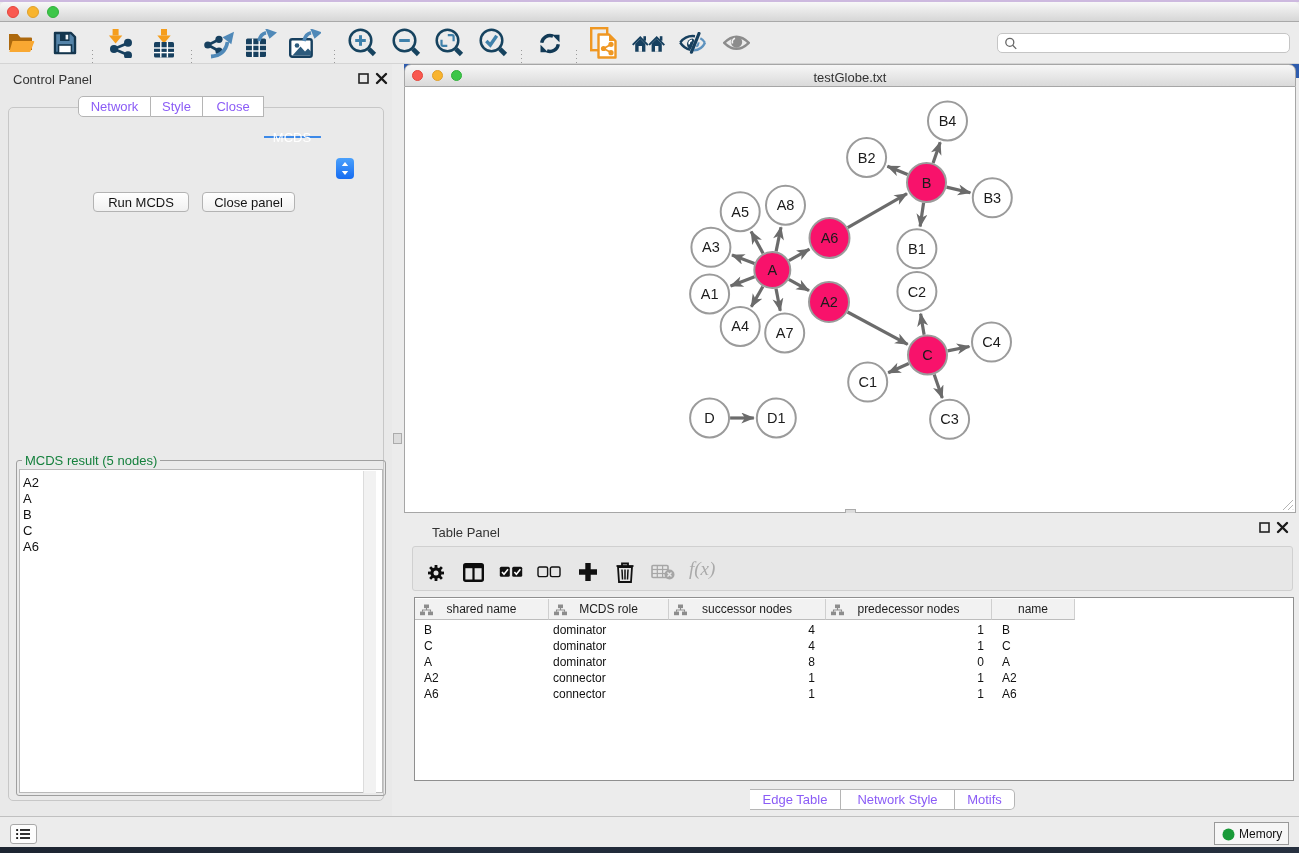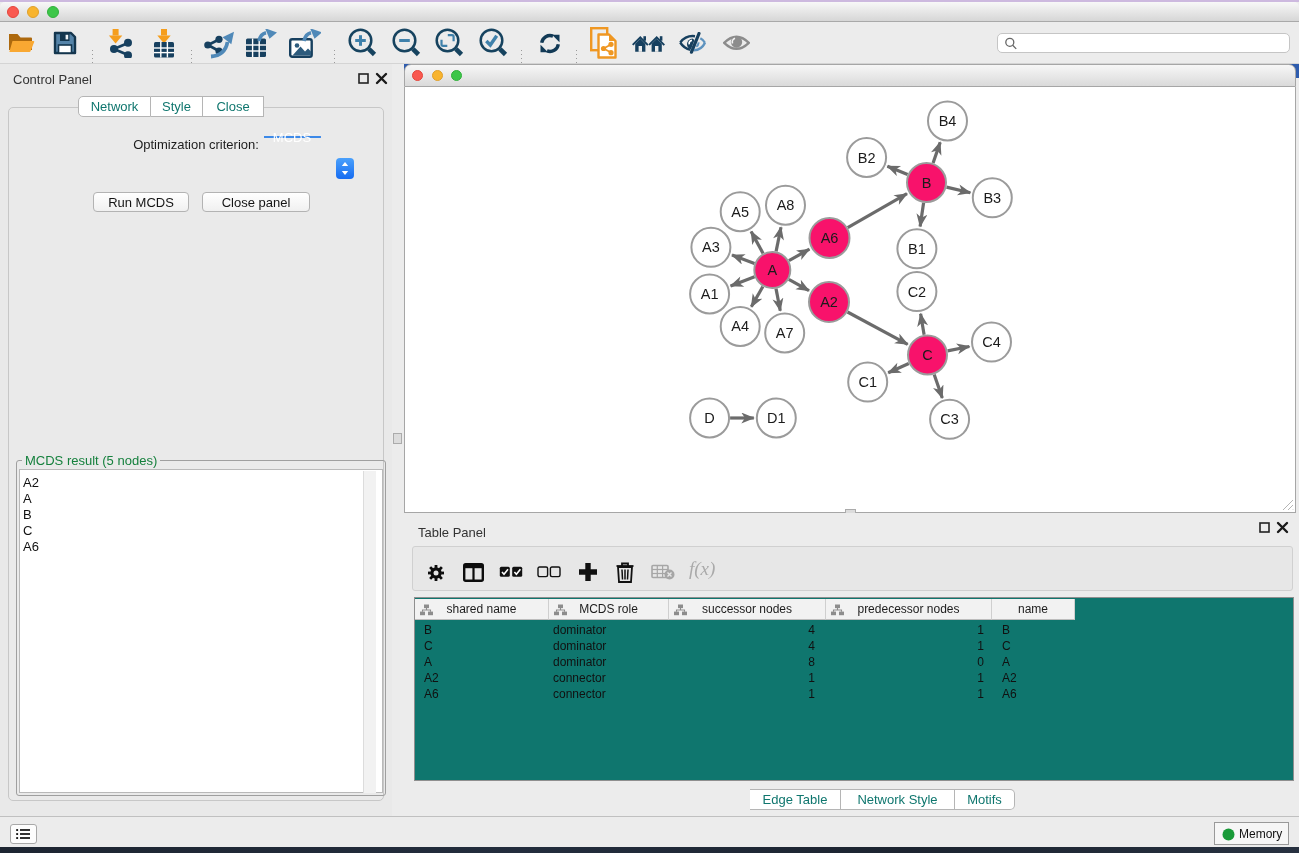--- a/index.html
+++ b/index.html
@@ -9,21 +9,21 @@
 .light{width:12px;height:12px;border-radius:50%;top:4px;}
 #titlebar .t{top:4px;width:1299px;text-align:center;font-size:13px;color:#3e3e3e;}
 #toolbar{left:0;top:23px;width:1299px;height:41px;background:#ececec;border-bottom:1px solid #d4d4d4;}
 .sep{top:27px;height:33px;width:1px;background-image:repeating-linear-gradient(#9a9a9a 0 1.5px,transparent 1.5px 4px);}
 #searchbox{left:997px;top:33px;width:293px;height:20px;background:#fff;border:1px solid #c5c5c5;border-radius:5px;}
 
 #cpanel{left:0;top:64px;width:392px;height:752px;background:#e9e9e9;}
 #cpanel .hdr{left:13px;top:8px;font-size:13px;color:#333;}
 #cpbox{left:8px;top:43px;width:376px;height:694px;border:1px solid #c7c7c7;border-radius:5px;background:#eaeaea;}
 .tabs{display:flex;height:21px;font-size:13px;}
-.tabs .tab{background:#fff;border:1px solid #b5b5b5;border-left:none;color:#0f766e;display:flex;align-items:center;justify-content:center;}
+.tabs .tab{background:#fff;border:1px solid #b5b5b5;border-left:none;color:#8b5cf6;display:flex;align-items:center;justify-content:center;}
 .tabs .tab:first-child{border-left:1px solid #b5b5b5;border-radius:5px 0 0 5px;}
 .tabs .tab:last-child{border-radius:0 5px 5px 0;}
 .tabs .sel{background:linear-gradient(#50a7fd,#1a6ff2);color:#fff;border-color:#3c89e8;margin-top:40px;}
 #octext{left:0px;top:73px;width:392px;text-align:center;font-size:13px;color:#1c1c1c;}
 #combo{left:42px;top:94px;width:312px;height:21px;background:#fff;border:1px solid #aeaeae;border-radius:5px;font-size:13px;color:#141414;line-height:19px;padding-left:13px;}
 #combocap{left:336px;top:94px;width:18px;height:21px;border-radius:4px;background:linear-gradient(#4ba1fc,#166cf1);}
 .btn{height:20px;background:linear-gradient(#ffffff,#f0f0f0);border:1px solid #b3b3b3;border-radius:4px;font-size:13px;color:#141414;display:flex;align-items:center;justify-content:center;}
 #fieldset{left:16px;top:396px;width:370px;height:336px;border:1px solid #9f9f9f;border-radius:3px;}
 #legend{left:22px;top:389px;font-size:13px;color:#15803d;background:#e9e9e9;padding:0 3px;}
 #mlist{left:19px;top:405px;width:364px;height:324px;background:#fff;border:1px solid #b9b9b9;font-size:13px;color:#111;}
@@ -33,23 +33,23 @@
 #iwinblue2{left:1286px;top:64px;width:13px;height:14px;background:#2e5cae;}
 #iwintb{left:404px;top:64px;width:892px;height:23px;background:linear-gradient(#f7f7f7,#dadada);border:1px solid #a6a6a6;border-radius:7px 7px 0 0;}
 .slight{width:11px;height:11px;border-radius:50%;top:5px;}
 #iwintb .t{top:5px;width:890px;text-align:center;font-size:13px;color:#333;}
 #iwincontent{left:404px;top:87px;width:892px;height:426px;background:#fff;border:1px solid #a6a6a6;border-top:none;}
 
 #vhandle{left:393px;top:433px;width:9px;height:11px;background:#dcdcdc;border:1px solid #ababab;}
 #hhandle{left:845px;top:509px;width:11px;height:7px;background:#dcdcdc;border:1px solid #ababab;}
 
 #tpanel{left:392px;top:513px;width:907px;height:303px;background:#ececec;}
-#tpanel .hdr{left:26px;top:12px;font-size:13px;color:#333;position:absolute;}
+#tpanel .hdr{left:40px;top:12px;font-size:13px;color:#333;position:absolute;}
 #ttoolbar{left:412px;top:546px;width:881px;height:45px;background:#e7e7e7;border:1px solid #d0d0d0;border-radius:3px;}
-#ttable{left:414px;top:597px;width:880px;height:184px;background:#0f766e;border:1px solid #8f8f8f;}
+#ttable{left:414px;top:597px;width:880px;height:184px;background:#ffffff;border:1px solid #8f8f8f;}
 .th{position:absolute;top:1px;height:21px;background:#f2f2f2;border-right:1px solid #cfcfcf;border-bottom:1px solid #bdbdbd;font-size:12px;color:#1c1c1c;text-align:center;line-height:21px;}
 .td{position:absolute;font-size:12px;color:#111;height:16px;line-height:16px;}
 .tdr{text-align:right;}
 
 #btabs{left:674px;top:789px;position:absolute;}
 
 #statusbar{left:0;top:816px;width:1299px;height:32px;background:#ececec;border-top:1px solid #c0c0c0;}
 #listbtn{left:10px;top:824px;width:27px;height:20px;background:#fdfdfd;border:1px solid #a8a8a8;border-radius:3px;}
 #membtn{left:1214px;top:822px;width:75px;height:23px;background:#f6f6f6;border:1px solid #999;font-size:12px;color:#111;}
 #darkstrip{left:0;top:847px;width:1299px;height:6px;background:linear-gradient(90deg,#1d2531,#232d3d 40%,#1c2430 70%,#273140);}
@@ -237,47 +237,47 @@
   <svg class="micon" style="left:375px;top:8px;" width="13" height="13" viewBox="0 0 13 13">
       <path d="M2 2 L11 11 M11 2 L2 11" stroke="#1a1a1a" stroke-width="2.4" stroke-linecap="round"></path>
     </svg>
   <div class="abs" id="cpbox"></div>
   <div class="abs tabs" style="left:78px;top:32px;">
     <div class="tab" style="width:73px;">Network</div>
     <div class="tab" style="width:52px;">Style</div>
     <div class="tab" style="width:61px;">Close</div>
     <div class="tab sel" style="width:57px;">MCDS</div>
   </div>
-  <div class="abs" id="octext">Optimization criterion:</div>
   <div class="abs" id="combocap">
     <svg width="18" height="21" viewBox="0 0 18 21">
         <path d="M9 4 L12.2 8 L5.8 8 Z" fill="#fff"></path>
         <path d="M9 17 L12.2 13 L5.8 13 Z" fill="#fff"></path>
       </svg>
   </div>
   <div class="abs btn" style="left:93px;top:128px;width:96px;">Run MCDS</div>
-  <div class="abs btn" style="left:202px;top:128px;width:108px;">Close panel</div>
+  <div class="abs btn" style="left:202px;top:128px;width:93px;">Close panel</div>
   <div class="abs" id="fieldset"></div>
   <div class="abs" id="legend">MCDS result (5 nodes)</div>
   <div class="abs" id="mlist">
     <div style="height:5px;"></div>
     <div class="it">A2</div>
       <div class="it">A</div>
       <div class="it">B</div>
       <div class="it">C</div>
       <div class="it">A6</div>
     <div id="mscroll"></div>
   </div>
 </div>
 <div class="abs" id="iwinblue1"></div>
 <div class="abs" id="iwinblue2"></div>
 <div class="abs" id="iwintb">
   <div class="abs slight" style="left:7px;background:#f95950;border:0.5px solid #e4453c;"></div>
   <div class="abs slight" style="left:26.5px;background:#f8b42e;border:0.5px solid #e0a02a;"></div>
   <div class="abs slight" style="left:46px;background:#3dc649;border:0.5px solid #32b03c;"></div>
+  <div class="abs t">testGlobe.txt</div>
 </div>
 <div class="abs" id="iwincontent">
   <svg class="micon" style="left:0;top:0;" width="890" height="424" viewBox="0 0 890 424">
   <defs>
         <marker id="arw" markerWidth="16" markerHeight="13" refX="13" refY="5.5" orient="auto" markerUnits="userSpaceOnUse">
           <path d="M0.5 0 L14 5.5 L0.5 11 L4.2 5.5 Z" fill="#6b6b6b"></path>
         </marker>
       </defs>
   <g stroke="#6b6b6b" stroke-width="3.2" marker-end="url(#arw)">
   <line x1="349.6" y1="189.8" x2="325.6" y2="199.0"></line>

